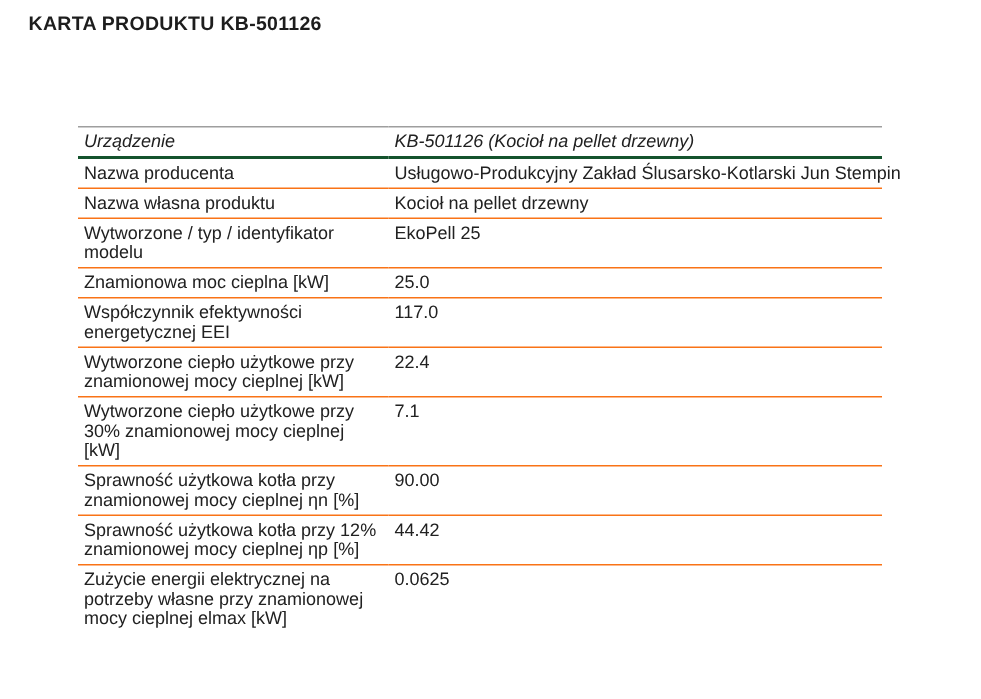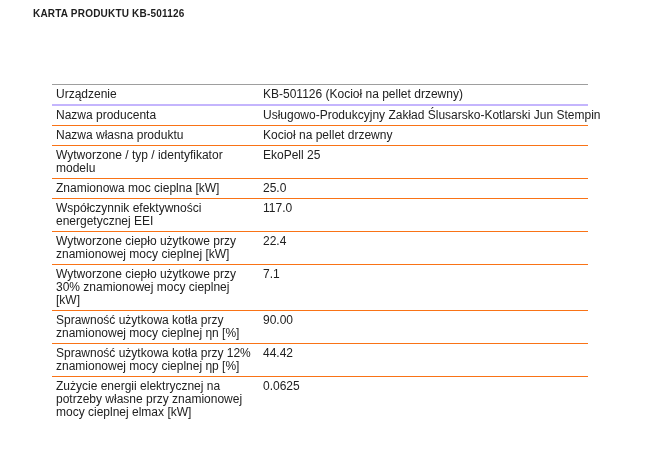--- a/index.html
+++ b/index.html
@@ -13,24 +13,24 @@
     color: #212121;
   }
   .page {
     position: relative;
     width: 654px;
     height: 466px;
     background: #ffffff;
   }
   .title {
     position: absolute;
-    left: 33px;
+    left: 19px;
     top: 8px;
     margin: 0;
-    font-size: 10px;
+    font-size: 13px;
     font-weight: bold;
     letter-spacing: 0.2px;
     color: #1d1d1d;
     white-space: nowrap;
   }
   table.product-table {
     position: absolute;
     left: 52px;
     top: 84px;
     width: 536px;
@@ -48,21 +48,22 @@
   }
   table.product-table td.label {
     width: 199px; 
     white-space: pre-line;
   }
   table.product-table td.value {
     white-space: nowrap;
     overflow: visible;
   }
   table.product-table tr.header-row td {
-    border-bottom: 2px solid #c4b5fd;
+    border-bottom: 2px solid #14532d;
+    font-style: italic;
   }
   table.product-table tr.last-row td {
     border-bottom: none;
   }
 </style>
 </head>
 <body>
 
 <div class="page">
 

